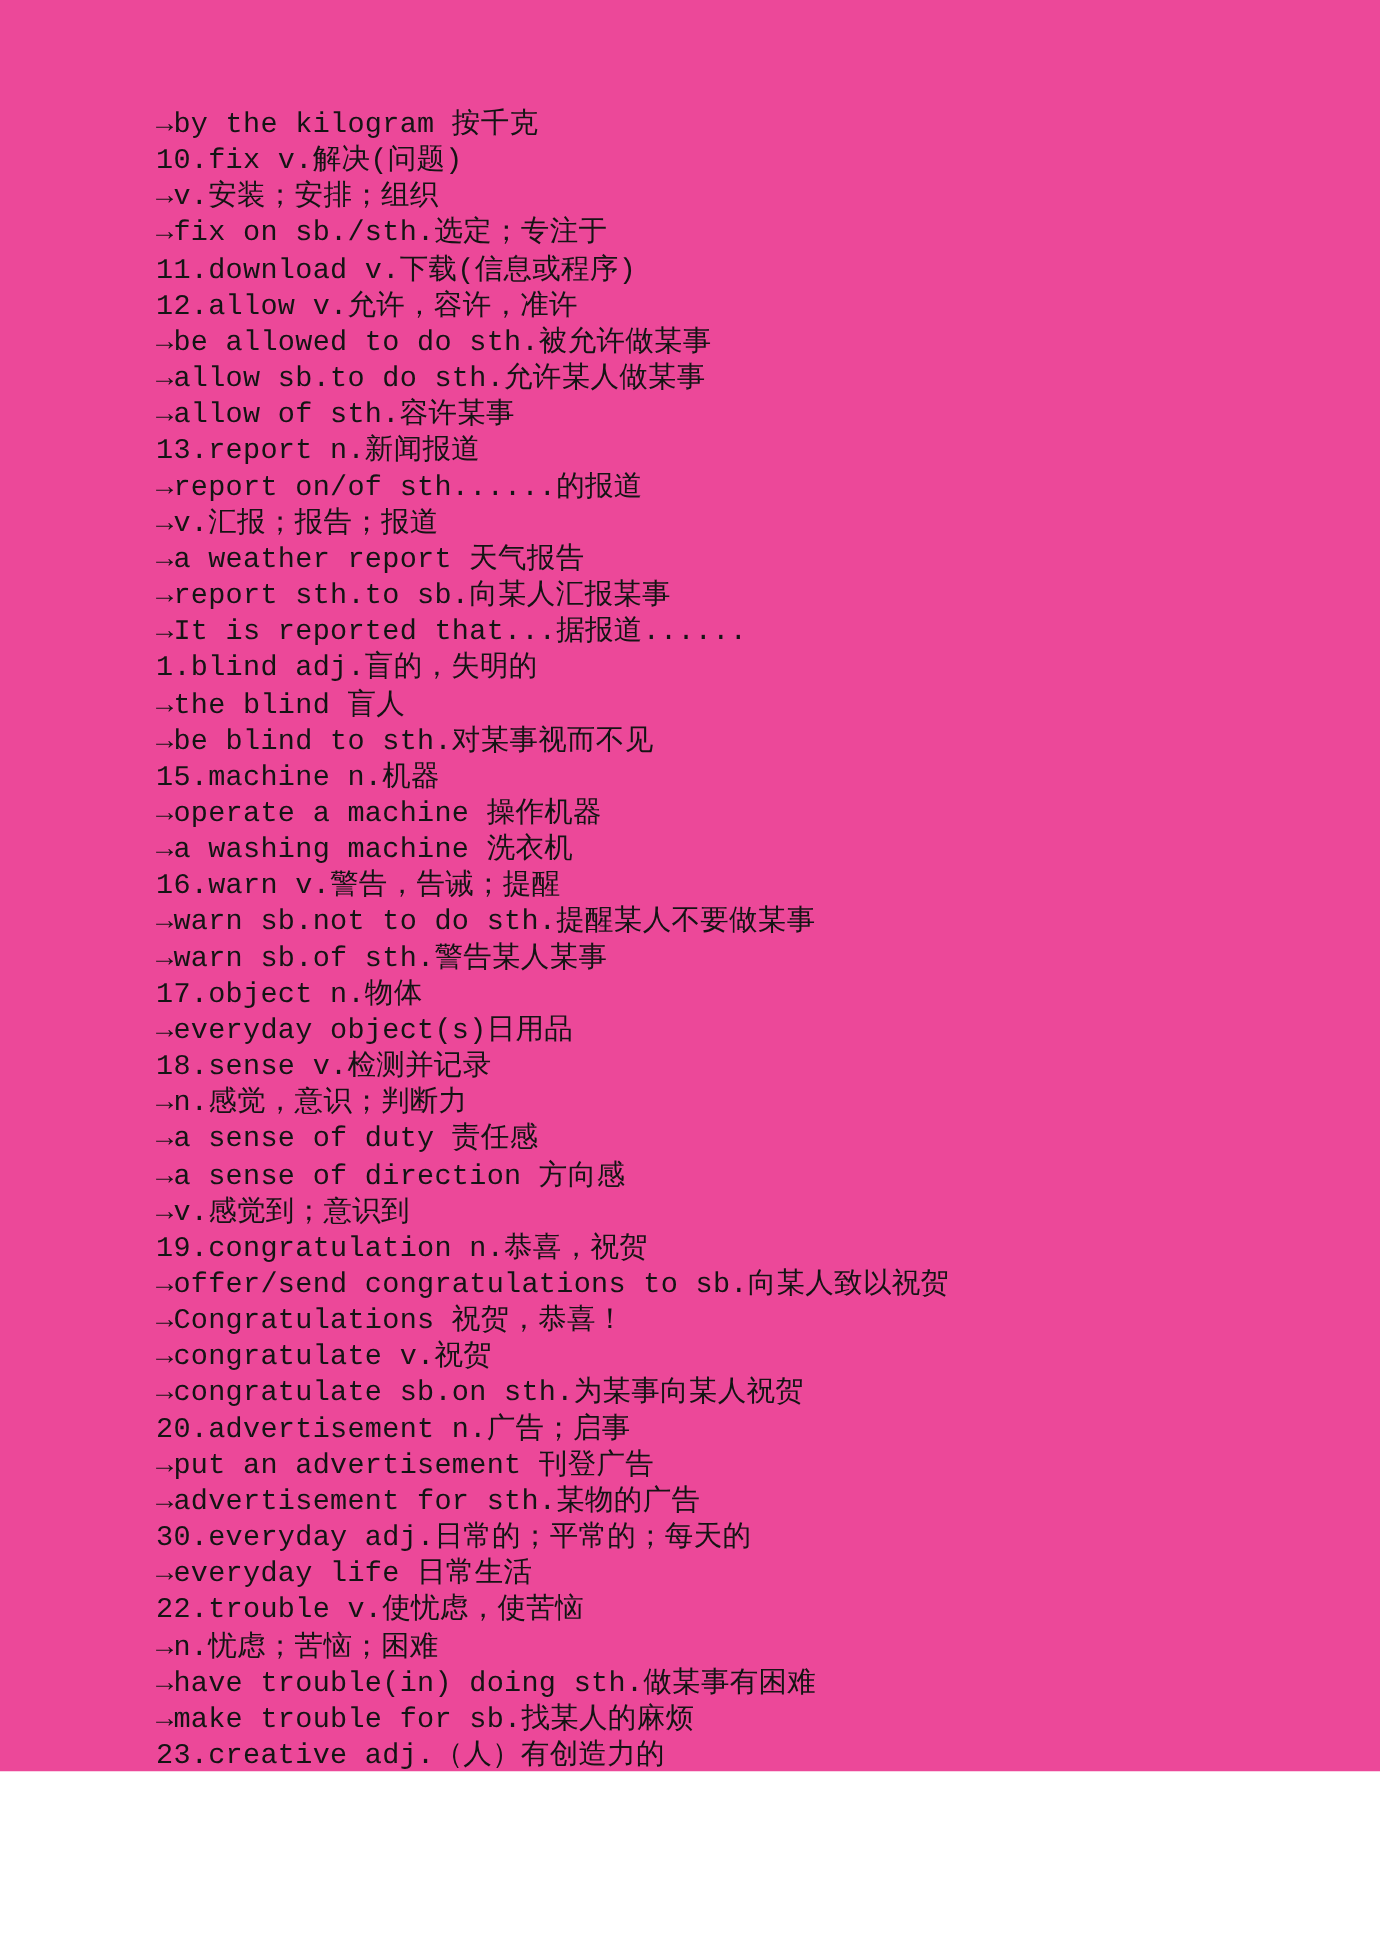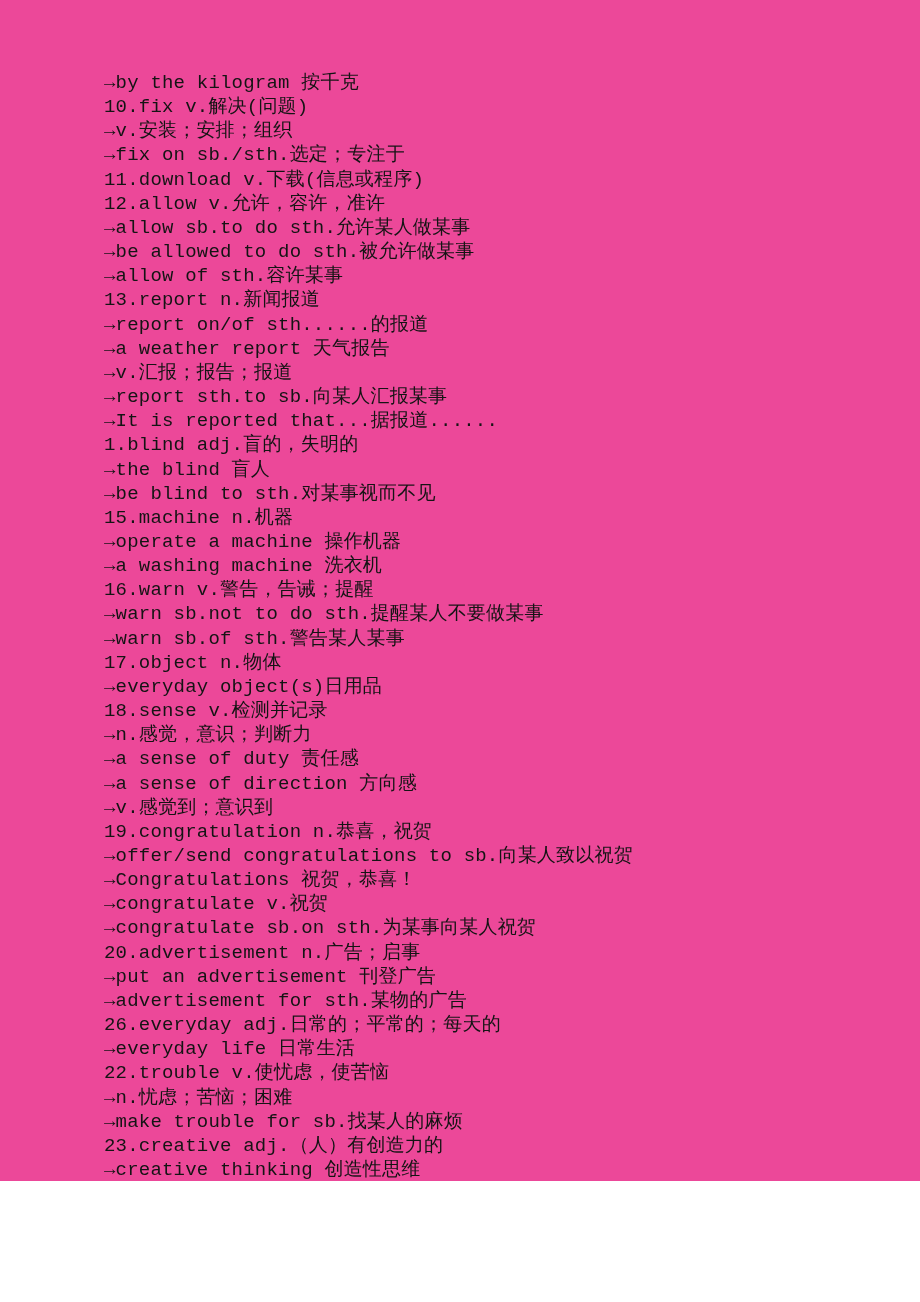--- a/index.html
+++ b/index.html
@@ -43,27 +43,27 @@
 <body>
 
 <div class="page">
   <div class="content">
       <div class="line">→by the kilogram 按千克</div>
       <div class="line">10.fix v.解决(问题)</div>
       <div class="line">→v.安装；安排；组织</div>
       <div class="line">→fix on sb./sth.选定；专注于</div>
       <div class="line">11.download v.下载(信息或程序)</div>
       <div class="line">12.allow v.允许，容许，准许</div>
+      <div class="line">→be allowed to do sth.被允许做某事</div>
       <div class="line">→allow sb.to do sth.允许某人做某事</div>
-      <div class="line">→be allowed to do sth.被允许做某事</div>
       <div class="line">→allow of sth.容许某事</div>
       <div class="line">13.report n.新闻报道</div>
       <div class="line">→report on/of sth......的报道</div>
+      <div class="line">→v.汇报；报告；报道</div>
       <div class="line">→a weather report 天气报告</div>
-      <div class="line">→v.汇报；报告；报道</div>
       <div class="line">→report sth.to sb.向某人汇报某事</div>
       <div class="line">→It is reported that...据报道......</div>
       <div class="line">1.blind adj.盲的，失明的</div>
       <div class="line">→the blind 盲人</div>
       <div class="line">→be blind to sth.对某事视而不见</div>
       <div class="line">15.machine n.机器</div>
       <div class="line">→operate a machine 操作机器</div>
       <div class="line">→a washing machine 洗衣机</div>
       <div class="line">16.warn v.警告，告诫；提醒</div>
       <div class="line">→warn sb.not to do sth.提醒某人不要做某事</div>
@@ -76,22 +76,23 @@
       <div class="line">→a sense of direction 方向感</div>
       <div class="line">→v.感觉到；意识到</div>
       <div class="line">19.congratulation n.恭喜，祝贺</div>
       <div class="line">→offer/send congratulations to sb.向某人致以祝贺</div>
       <div class="line">→Congratulations 祝贺，恭喜！</div>
       <div class="line">→congratulate v.祝贺</div>
       <div class="line">→congratulate sb.on sth.为某事向某人祝贺</div>
       <div class="line">20.advertisement n.广告；启事</div>
       <div class="line">→put an advertisement 刊登广告</div>
       <div class="line">→advertisement for sth.某物的广告</div>
-      <div class="line">26.everyday adj.日常的；平常的；每天的</div>
+      <div class="line">30.everyday adj.日常的；平常的；每天的</div>
       <div class="line">→everyday life 日常生活</div>
       <div class="line">22.trouble v.使忧虑，使苦恼</div>
       <div class="line">→n.忧虑；苦恼；困难</div>
+      <div class="line">→have trouble(in) doing sth.做某事有困难</div>
       <div class="line">→make trouble for sb.找某人的麻烦</div>
       <div class="line">23.creative adj.（人）有创造力的</div>
       <div class="line">→creative thinking 创造性思维</div>
     </div>
   <div class="page-number">2</div>
 </div>
 
 </body></html>

